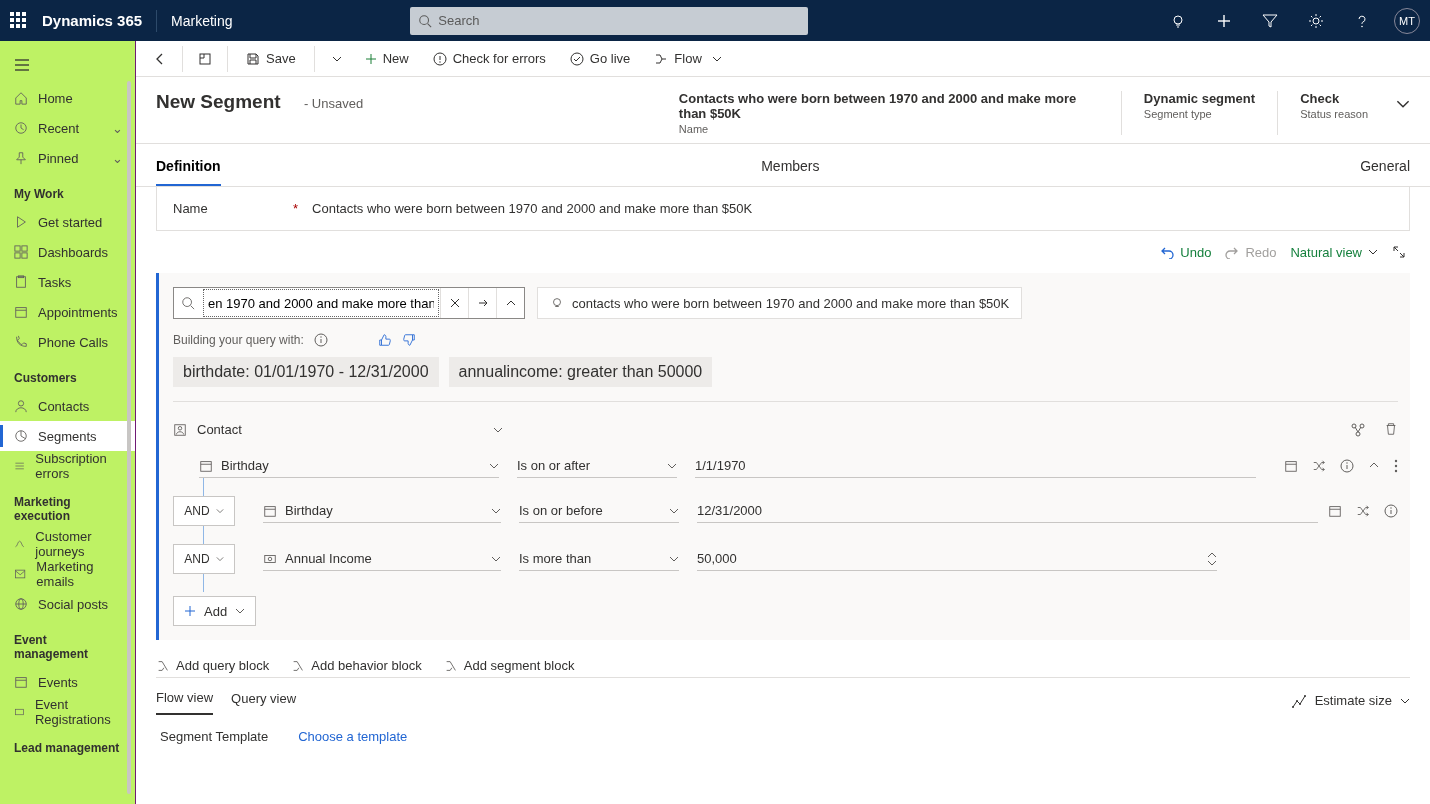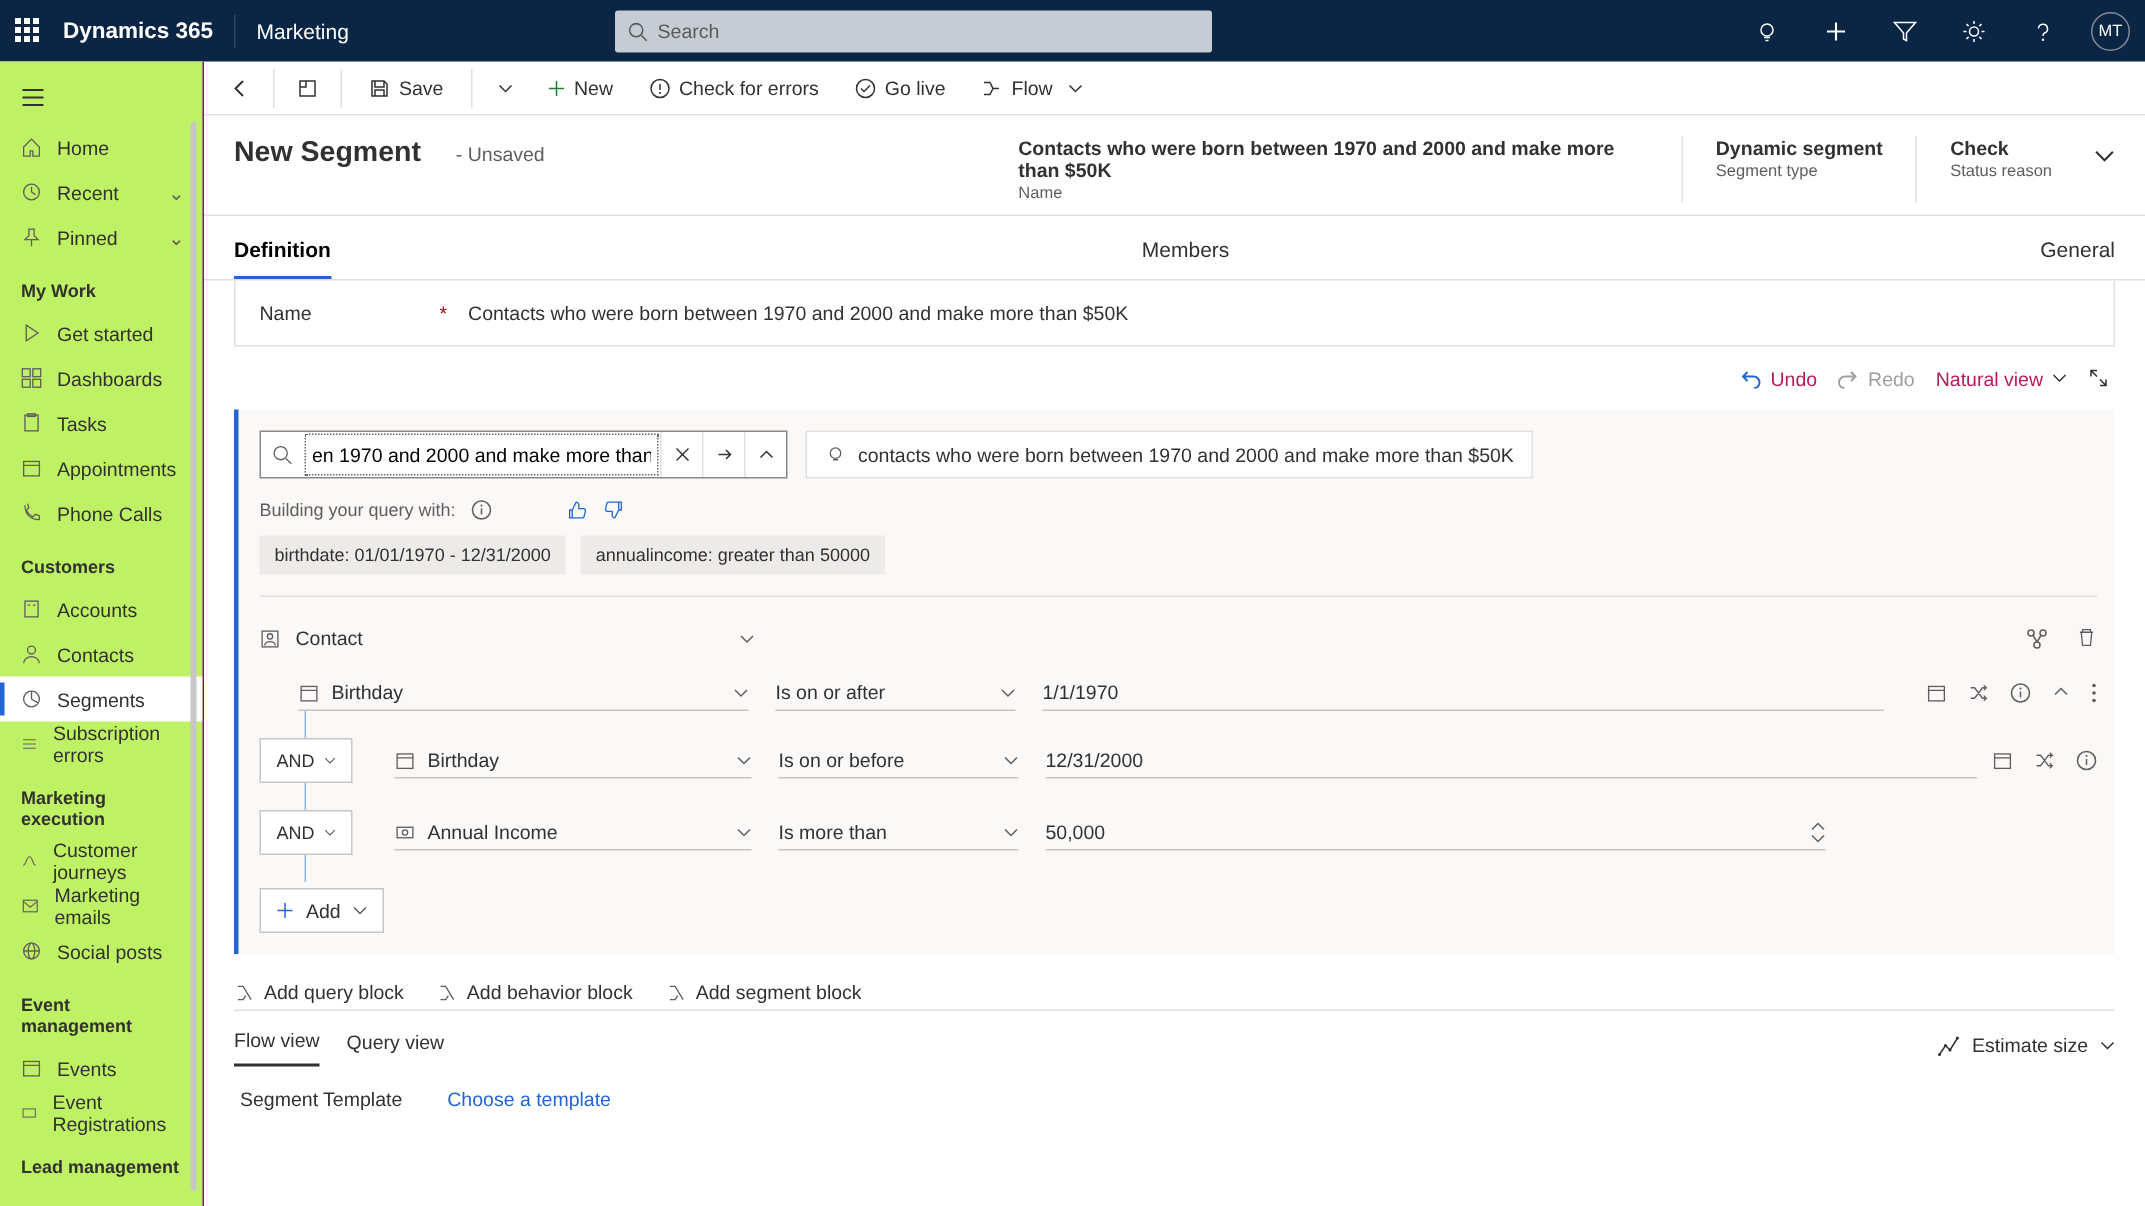--- a/index.html
+++ b/index.html
@@ -47,34 +47,34 @@
   .tabs .tab{ padding:6px 0 10px; cursor:pointer; font-size:14px;}
   .tabs .tab.active{ font-weight:600; border-bottom:2px solid #2266d3; color:#000;}
 
   .body { padding:0 20px 10px; overflow:auto;}
   .namerow{ display:flex; align-items:center; height:44px; border:1px solid #e1dfdd; border-top:none; padding:0 16px;}
   .namerow .lab{ width:120px; color:#323130;}
   .namerow .req{ color:#a80000; margin-right:14px;}
   .namerow .val{ flex:1;}
 
   .toolbar2{ display:flex; justify-content:flex-end; align-items:center; height:42px; gap:14px; padding:0 4px;}
-  .toolbar2 .tbtn{ display:flex; align-items:center; gap:6px; cursor:pointer; color:#be185d;}
+  .toolbar2 .tbtn{ display:flex; align-items:center; gap:6px; cursor:pointer; color:#15803d;}
   .toolbar2 .tbtn.disabled{ color:#a19f9d;}
 
   .querypanel{ border-left:3px solid #2266d3; background:#faf9f8; padding:14px 12px 14px 14px; margin-bottom:10px;}
   .nlrow{ display:flex; gap:12px; align-items:center;}
   .nlbox{ display:flex; align-items:center; border:1px solid #8a8886; background:#fff; height:32px;}
   .nlbox .segsearch{ width:28px; display:flex; align-items:center; justify-content:center;}
   .nlbox input{ border:none; outline:none; height:28px; width:236px; padding:0 4px; font-size:13px; border:1px dotted #666; margin:1px;}
   .nlbox .nlicon{ width:28px; height:30px; display:flex; align-items:center; justify-content:center; cursor:pointer; border-left:1px solid #e1dfdd;}
   .sugg{ border:1px solid #e1dfdd; background:#fff; height:32px; display:flex; align-items:center; gap:8px; padding:0 12px; color:#323130;}
 
   .buildrow{ display:flex; align-items:center; gap:10px; margin-top:14px; color:#605e5c; font-size:12px;}
   .chips{ display:flex; gap:10px; margin-top:10px;}
-  .chip{ background:#edebe9; padding:6px 10px; font-size:12px; color:#323130;}
+  .chip{ background:#edebe9; padding:6px 10px; font-size:16px; color:#323130;}
 
   .hr{ height:1px; background:#e1dfdd; margin:14px 0;}
 
   .entityrow{ display:flex; align-items:center; gap:10px; padding:2px 0;}
   .entitysel{ display:flex; align-items:center; gap:10px; width:330px; border-bottom:1px solid transparent; padding:4px 0; cursor:pointer;}
   .entityrow .right{ margin-left:auto; display:flex; gap:18px; color:#605e5c;}
   
   .cond-wrap{ margin-top:6px;}
   .condline{ display:flex; align-items:center;}
   .andpill{ width:62px; border:1px solid #c8c6c4; background:#fff; height:30px; display:flex; align-items:center; justify-content:center; gap:6px; font-size:12px; cursor:pointer;}
@@ -229,28 +229,20 @@
     <div class="item">
         <svg class="ico" width="14" height="14" viewBox="0 0 16 16">
           <path d="M3 2c0 7 4 11 11 11l0-3-3-1-2 2c-2-1-4-3-5-5l2-2-1-3c" fill="none" stroke="#605e5c"></path>
         </svg>
         <span>Phone Calls</span>
       </div>
 
     <div class="section">Customers</div>
     <div class="item">
         <svg class="ico" width="14" height="14" viewBox="0 0 16 16">
-          <rect x="3" y="2" width="10" height="12" fill="none" stroke="#605e5c"></rect>
-          <line x1="5" y1="5" x2="7" y2="5" stroke="#605e5c"></line>
-          <line x1="9" y1="5" x2="11" y2="5" stroke="#605e5c"></line>
-        </svg>
-        <span>Accounts</span>
-      </div>
-    <div class="item">
-        <svg class="ico" width="14" height="14" viewBox="0 0 16 16">
           <circle cx="8" cy="5" r="3" fill="none" stroke="#605e5c"></circle>
           <path d="M2 15c0-3 3-5 6-5s6 2 6 5" fill="none" stroke="#605e5c"></path>
         </svg>
         <span>Contacts</span>
       </div>
     <div class="item selected">
         <svg class="ico" width="14" height="14" viewBox="0 0 16 16">
           <circle cx="8" cy="8" r="6" fill="none" stroke="#605e5c"></circle>
           <path d="M8 2v6l5 3" stroke="#605e5c" fill="none"></path>
         </svg>

